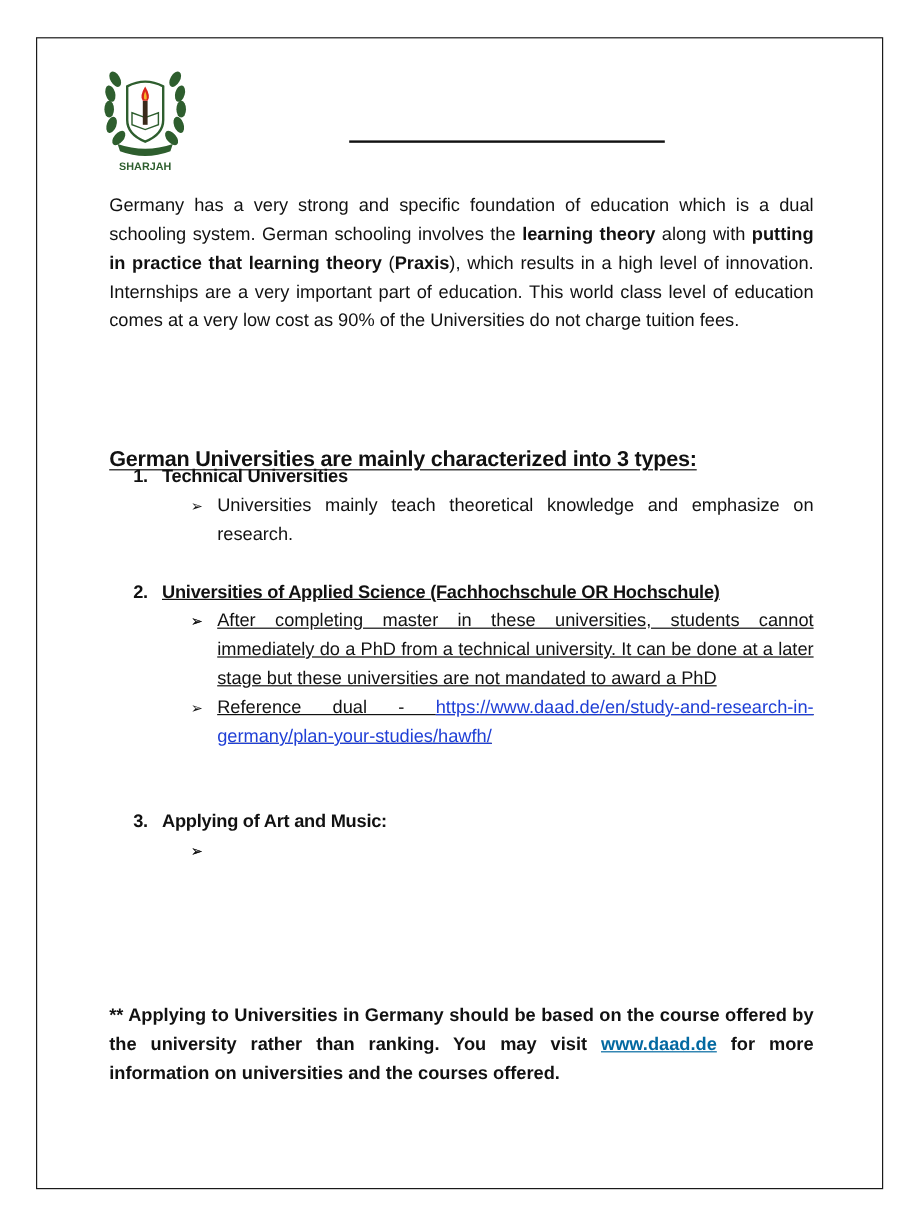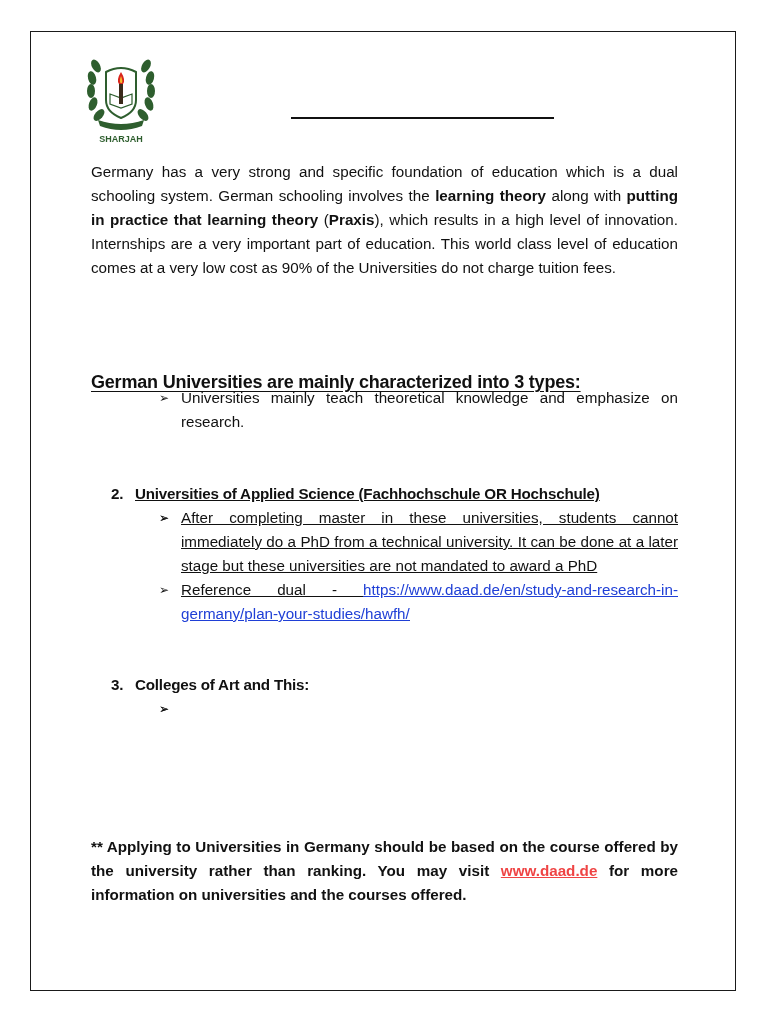--- a/index.html
+++ b/index.html
@@ -98,21 +98,21 @@
       position: absolute;
       left: 91px;
       top: 835px;
       width: 587px;
       font-size: 15.2px;
       line-height: 24px;
       font-weight: bold;
       text-align: justify;
     }
     .link-purple {
-      color: #ef4444;
+      color: #0369a1;
       text-decoration: underline;
       font-weight: bold;
     }
   </style>
 </head>
 <body>
 
 <div class="page-border"></div>
 
 <div class="logo">
@@ -146,20 +146,23 @@
 
 <div class="title-line"></div>
 
 <div class="content intro">
   <span>Germany has a very strong and specific foundation of education which is a dual schooling system. German schooling involves the </span><b>learning theory</b><span> along with </span><b>putting in practice that learning theory</b><span> (</span><b>Praxis</b><span>), which results in a high level of innovation. Internships are a very important part of education. This world class level of education comes at a very low cost as 90% of the Universities do not charge tuition fees.</span>
 </div>
 
 <div class="section-heading">German Universities are mainly characterized into 3 types:</div>
 
 <div class="type-block" style="top: 386px;">
+  <div class="type-title">
+    <span class="num">1.</span><span>Technical Universities</span>
+  </div>
   <div class="bullet">
     <span class="arrow">➢</span>
     <span>Universities mainly teach theoretical knowledge and emphasize on research.</span>
   </div>
 </div>
 
 <div class="type-block" style="top: 482px; text-decoration: underline;">
   <div class="type-title">
     <span class="num">2.</span><span>Universities of Applied Science (Fachhochschule OR Hochschule)</span>
   </div>
@@ -171,21 +174,21 @@
     <span>After completing master in these universities, students cannot immediately do a PhD from a technical university. It can be done at a later stage but these universities are not mandated to award a PhD</span>
   </div>
   <div class="bullet">
     <span class="arrow">➢</span>
     <span>Reference dual - </span><a class="link-blue">https://www.daad.de/en/study-and-research-in-germany/plan-your-studies/hawfh/</a>
   </div>
 </div>
 
 <div class="type-block" style="top: 673px;">
   <div class="type-title">
-    <span class="num">3.</span><span>Colleges of Art and This:</span>
+    <span class="num">3.</span><span>Applying of Art and Music:</span>
   </div>
   <div class="bullet">
     <span class="arrow">➢</span>
   </div>
   <div class="bullet">
     <span class="arrow">➢</span>
   </div>
 </div>
 
 <div class="footer-note">

